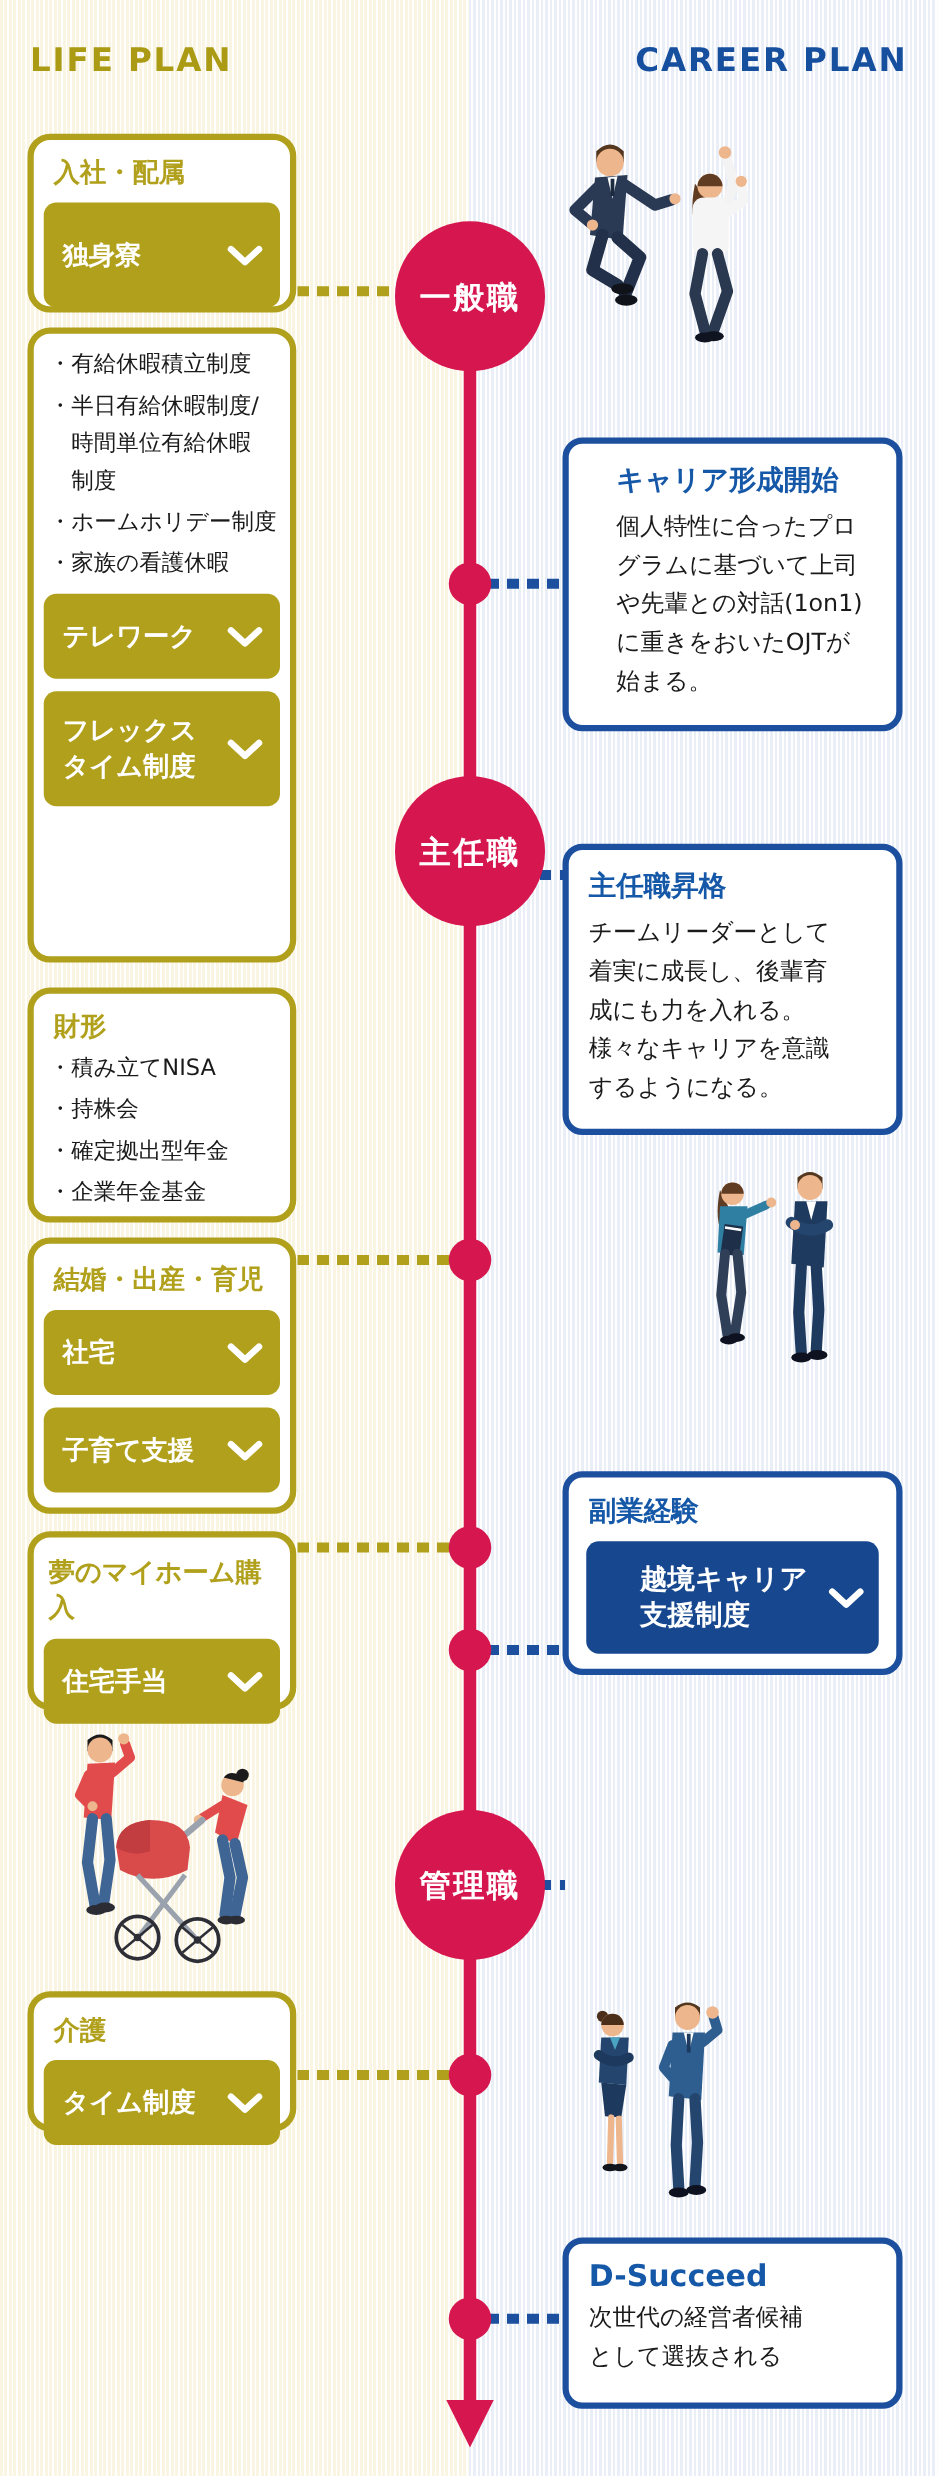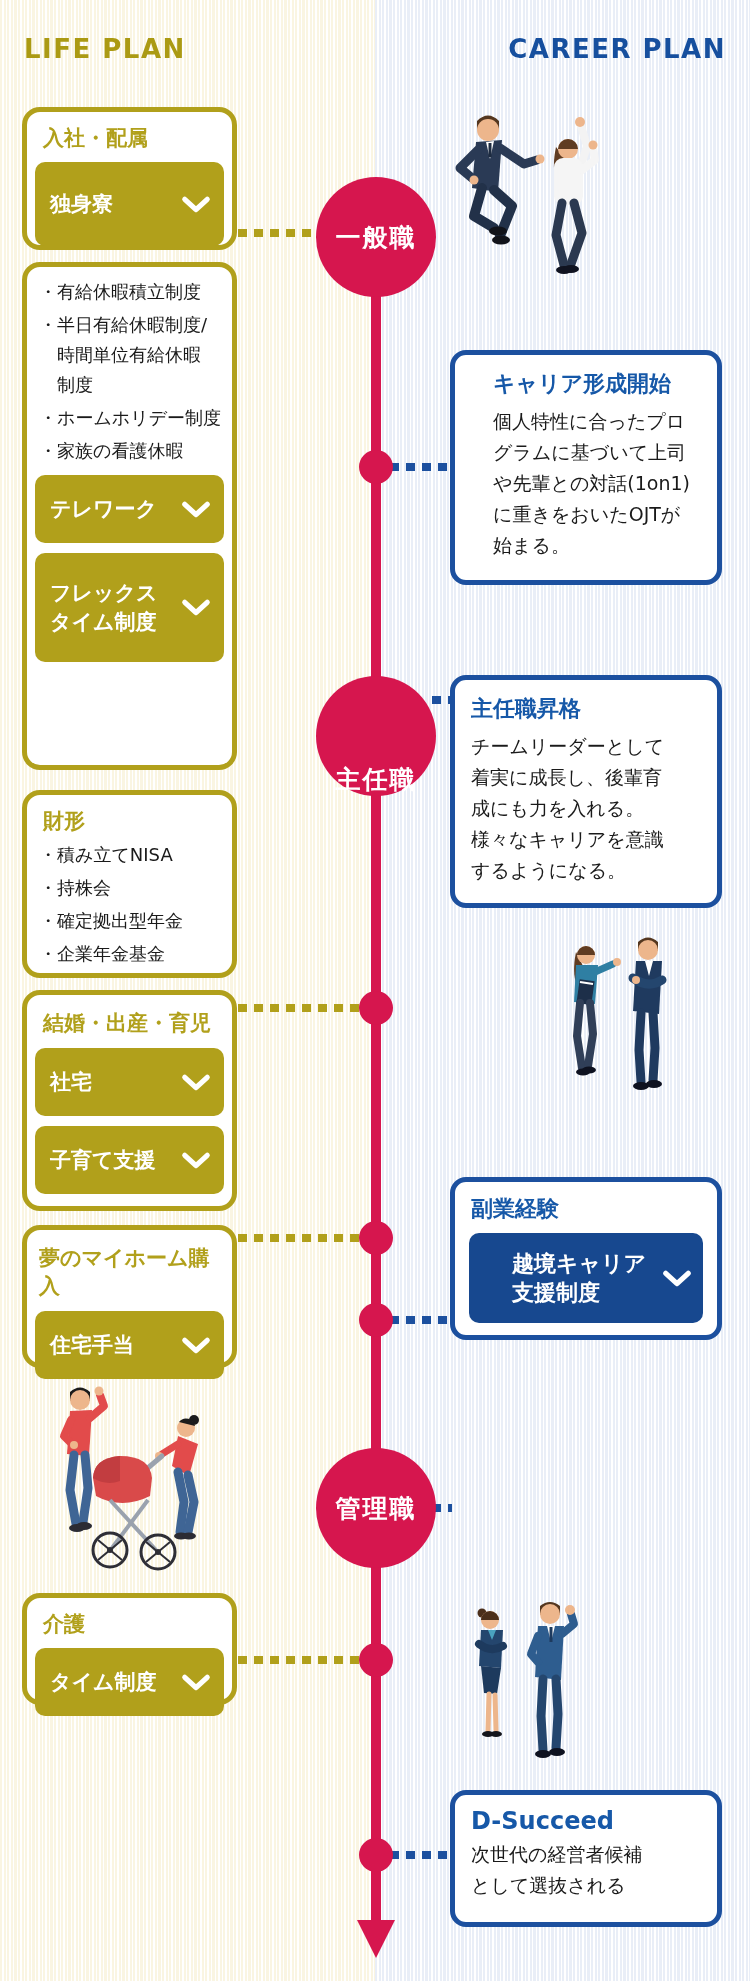--- a/index.html
+++ b/index.html
@@ -73,21 +73,21 @@
   <div class="dot" style="top:450px;"></div>
   <div class="dot" style="top:991px;"></div>
   <div class="dot" style="top:1221px;"></div>
   <div class="dot" style="top:1303px;"></div>
   <div class="dot" style="top:1643px;"></div>
   <div class="dot" style="top:1838px;"></div>
 
   <div class="node" style="top:177px;">
       <span>一般職</span>
     </div>
-  <div class="node" style="top:676px;align-items:flex-end;">
+  <div class="node" style="top:621px;">
       <span>主任職</span>
     </div>
   <div class="node" style="top:1448px;">
       <span>管理職</span>
     </div>
 
   <div class="gbox" style="top:107px;height:143px;">
     <div class="gtitle">入社・配属</div>
     <button class="gbtn" style="height:84px;margin-top:10px;">
       <span class="lbl">独身寮</span>
@@ -105,21 +105,21 @@
 制度</li>
       <li>・ホームホリデー制度</li>
       <li>・家族の看護休暇</li>
     </ul>
     <button class="gbtn" style="height:68px;margin-top:9px;">
       <span class="lbl">テレワーク</span>
       <svg class="chev" viewBox="0 0 36 22">
           <polyline points="5,5 18,17 31,5"></polyline>
         </svg>
     </button>
-    <button class="gbtn" style="height:109px;margin-top:10px;">
+    <button class="gbtn" style="height:92px;margin-top:10px;">
       <span class="lbl">フレックス
 タイム制度</span>
       <svg class="chev" viewBox="0 0 36 22">
           <polyline points="5,5 18,17 31,5"></polyline>
         </svg>
     </button>
   </div>
 
   <div class="gbox" style="top:790px;height:188px;">
     <div class="gtitle">財形</div>

